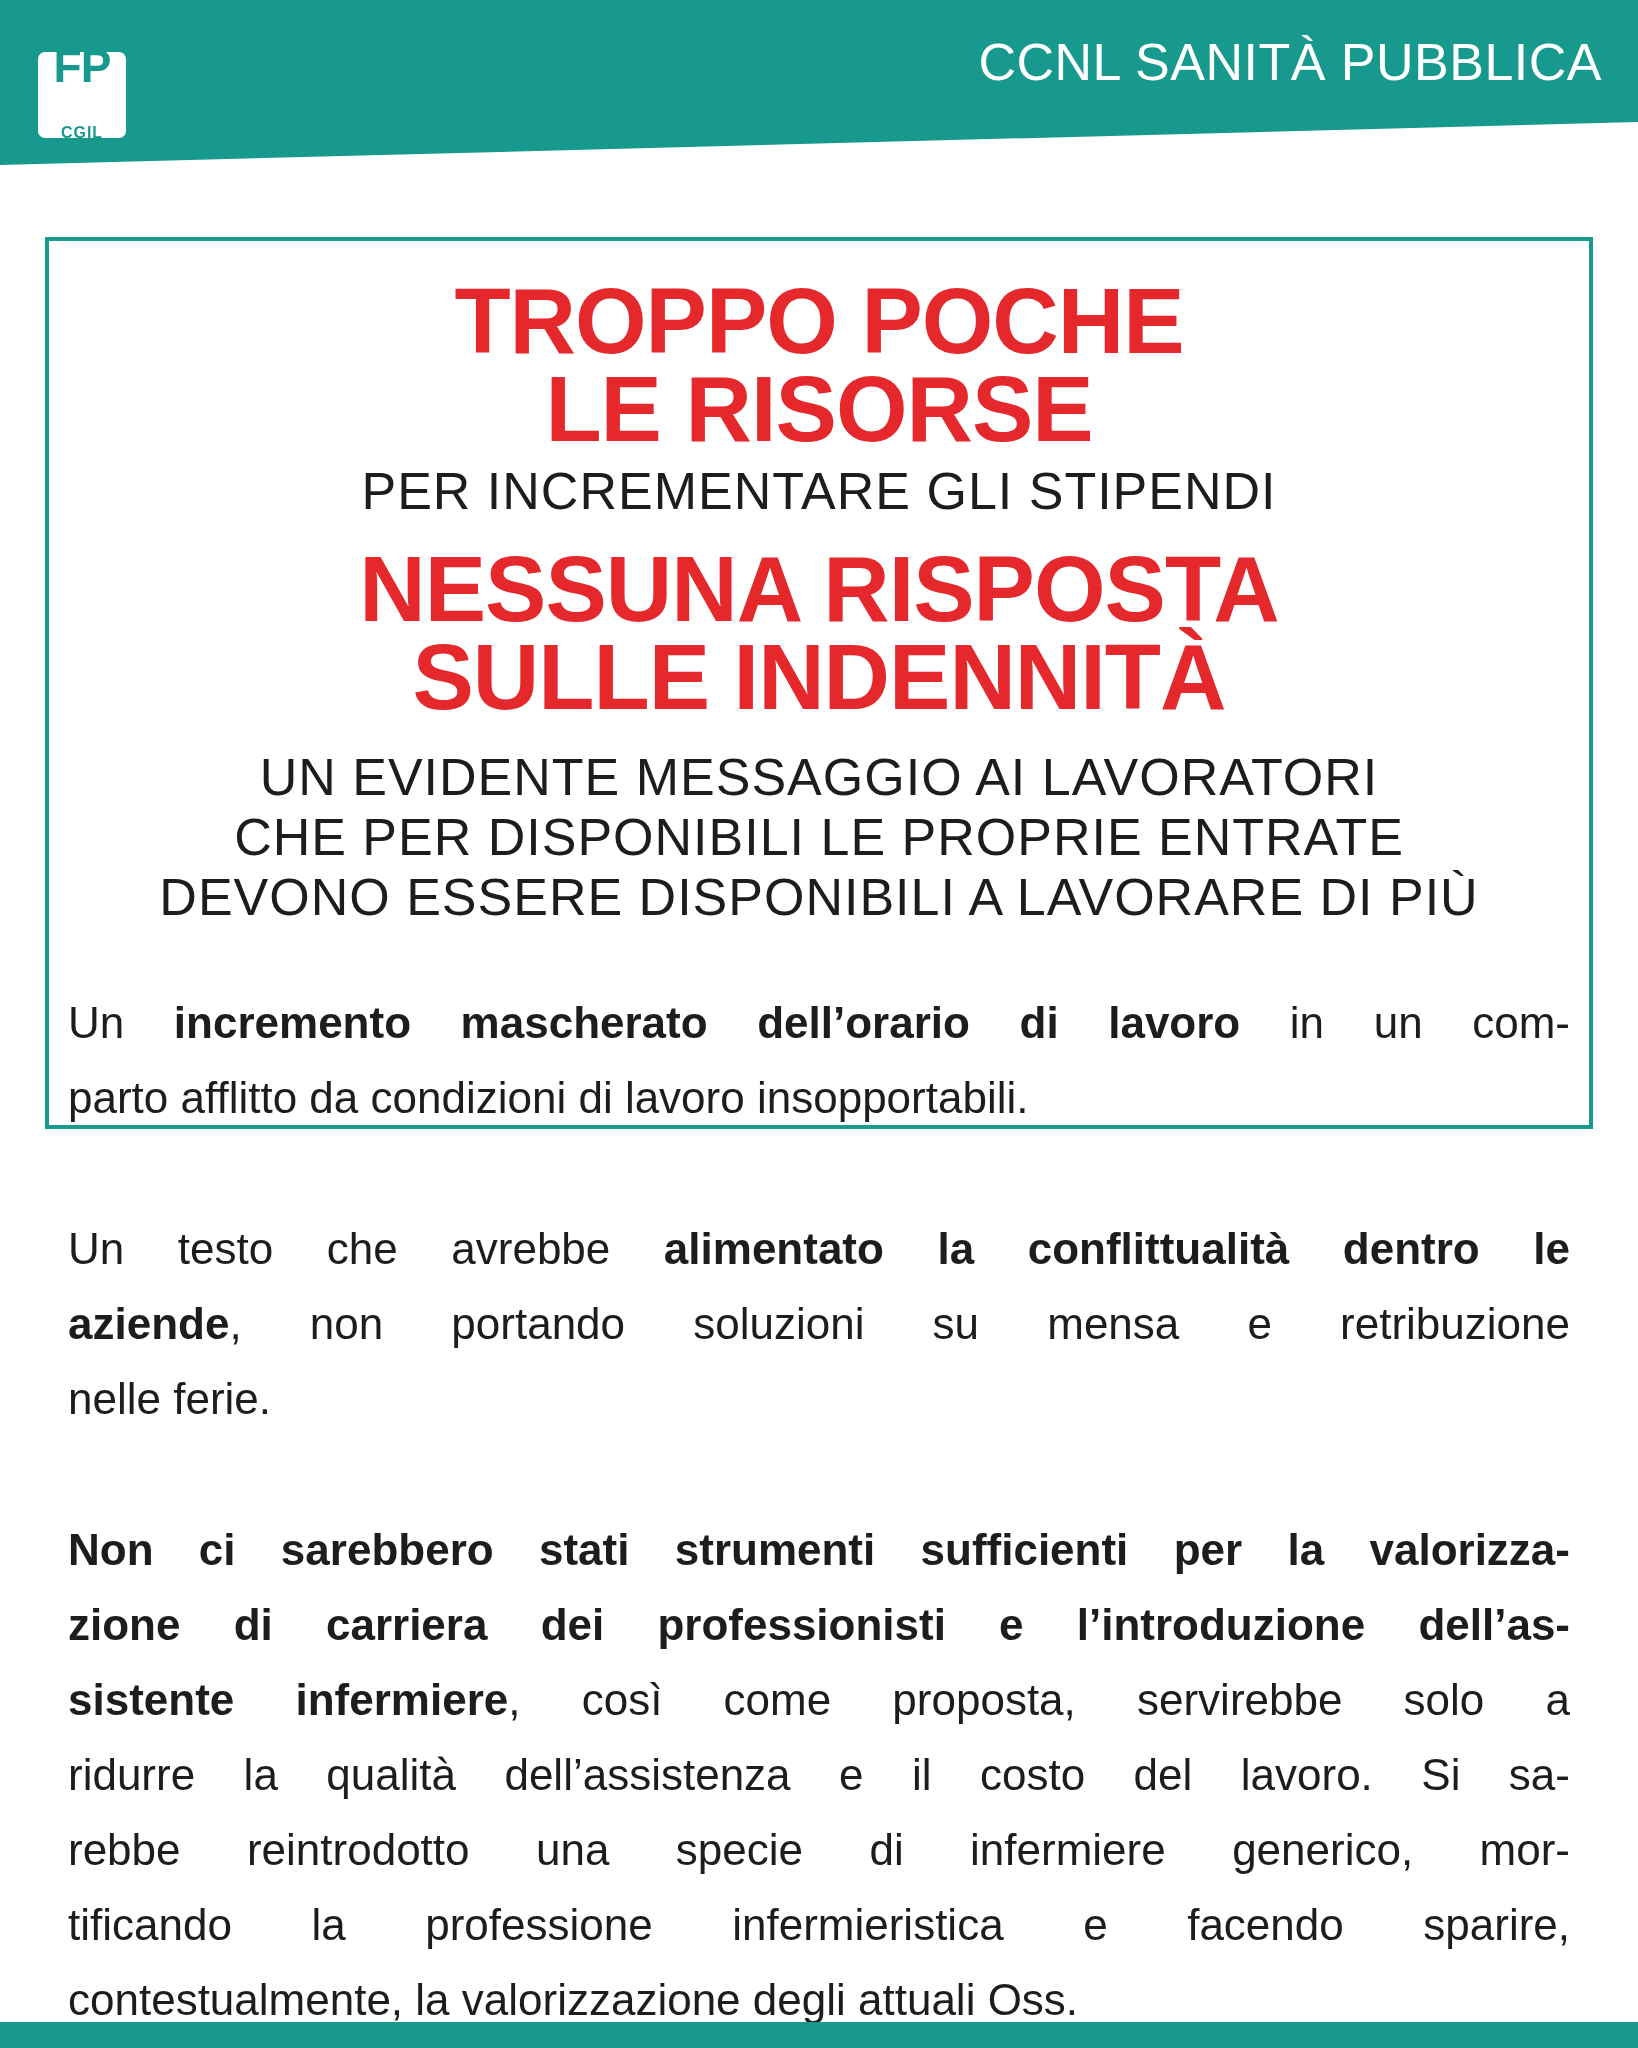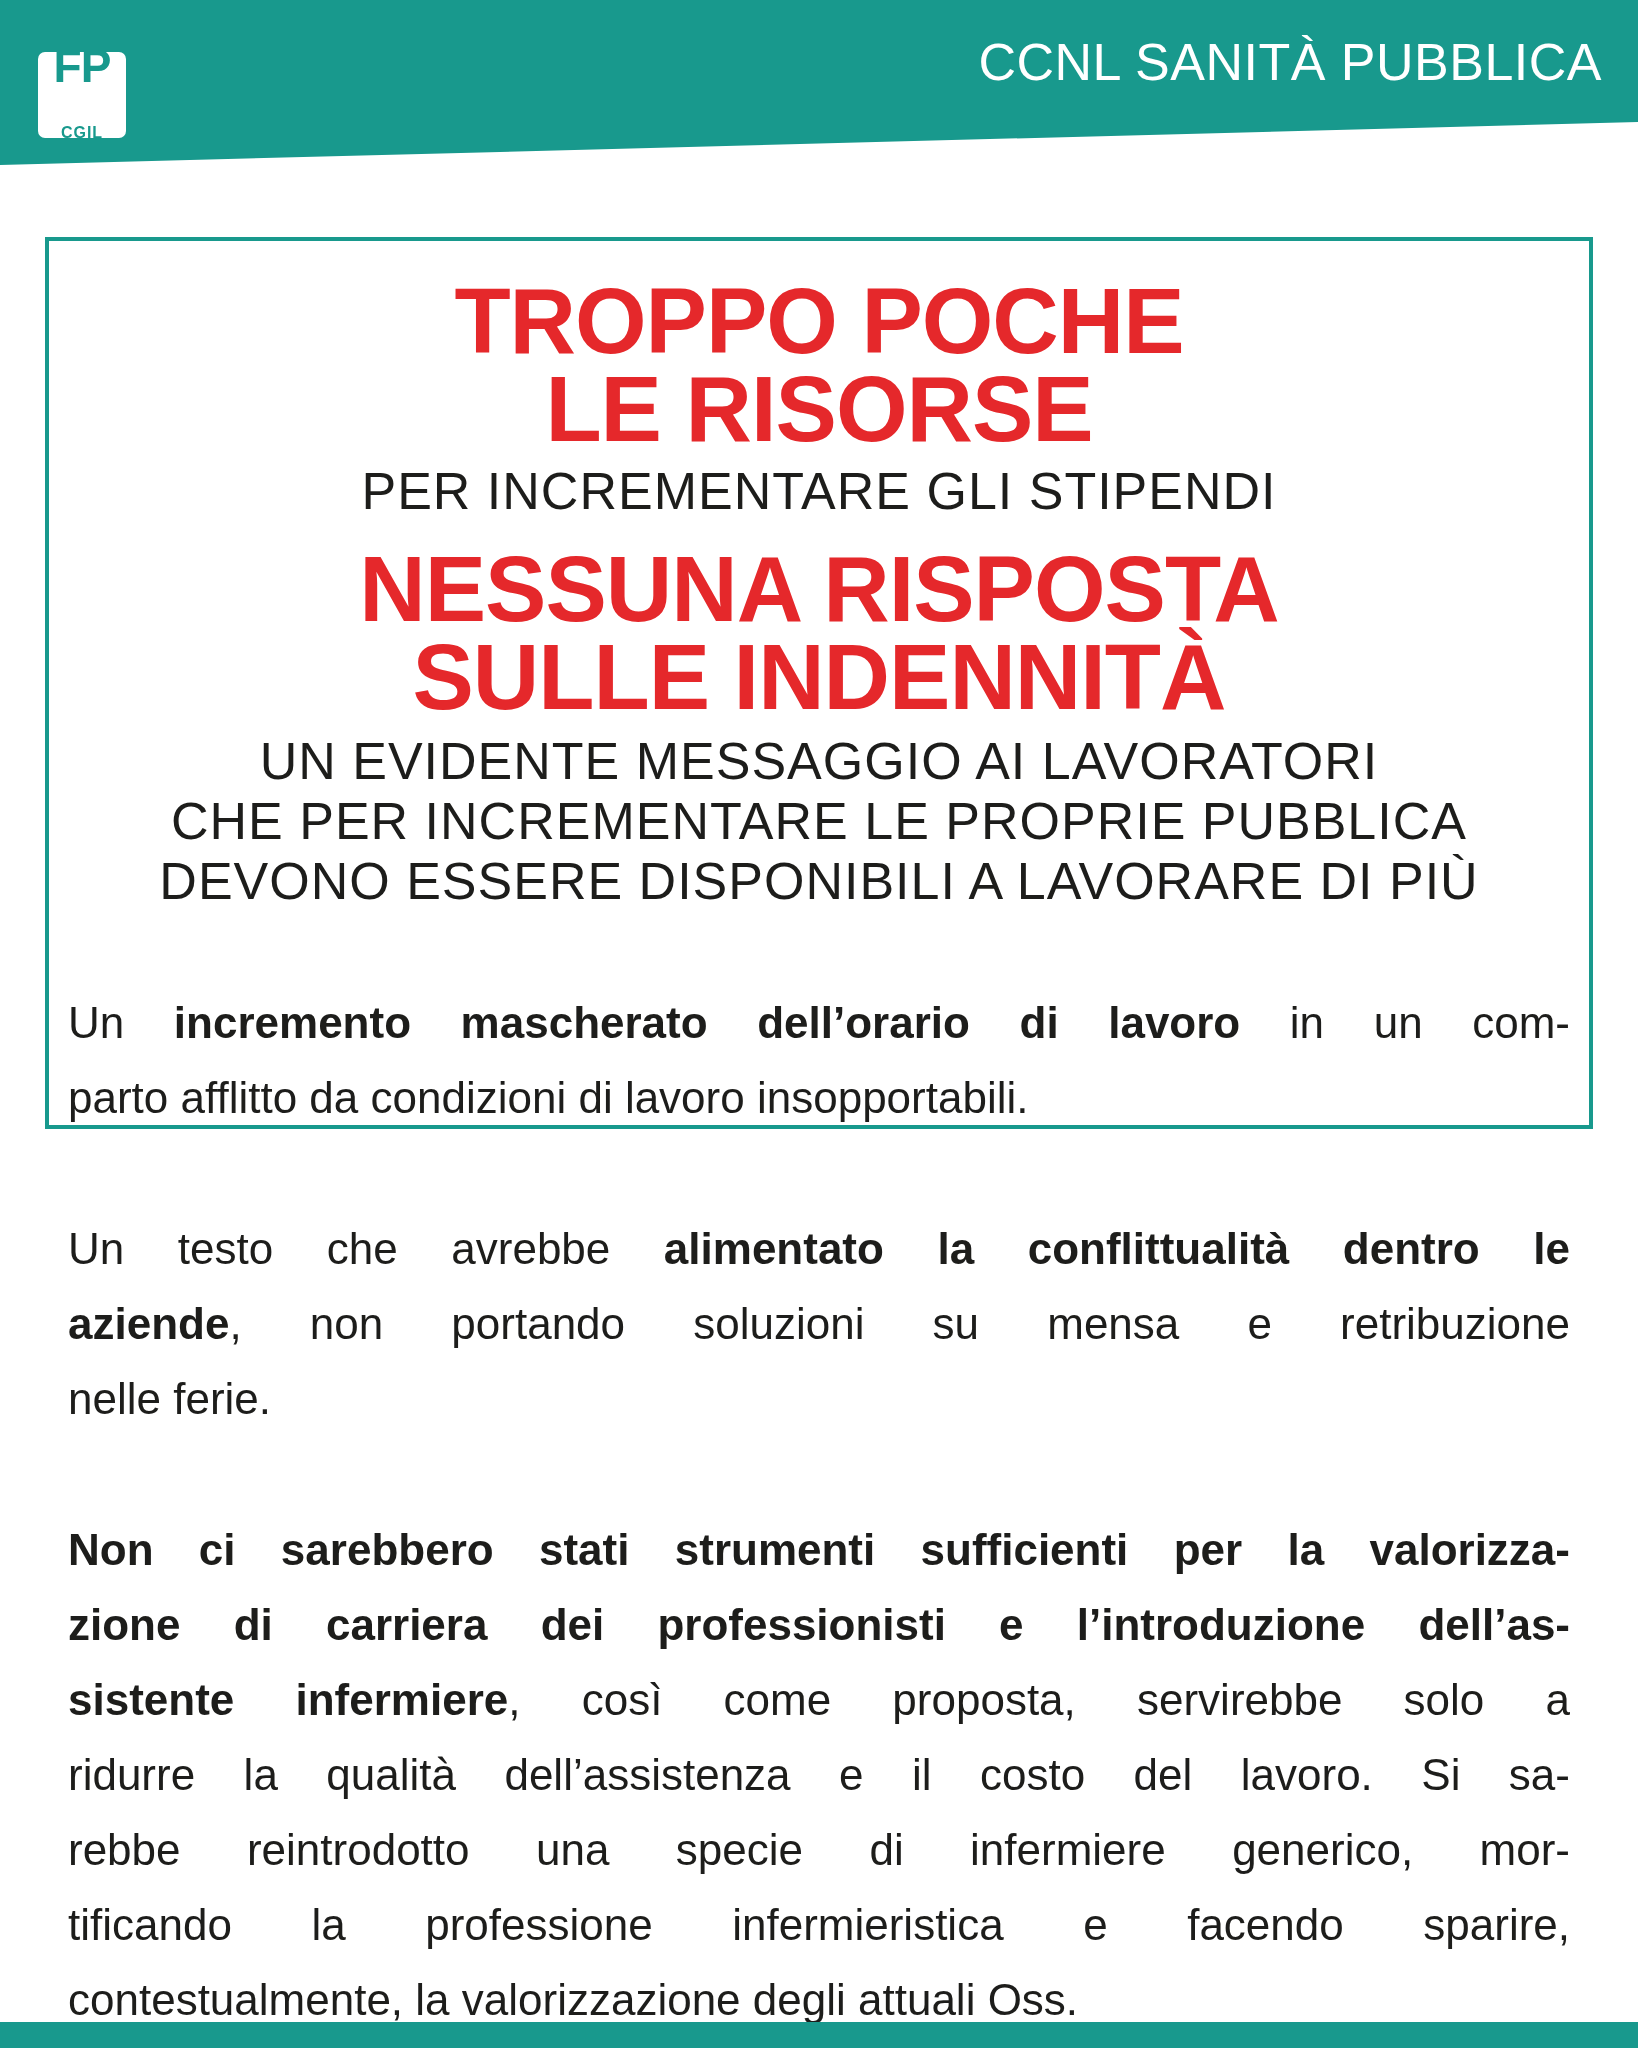--- a/index.html
+++ b/index.html
@@ -24,21 +24,21 @@
   }
   
   .headline-box{
     position:absolute;left:45px;top:237px;width:1548px;height:892px;box-sizing:border-box;
     border:4px solid #18998d;background:#ffffff;text-align:center;padding-top:36px;
   }
   .red-head{color:#e5282b;font-weight:bold;font-size:92px;line-height:88px;letter-spacing:-1px;}
   .dark-sub{color:#1d1d1b;font-weight:400;font-size:52px;letter-spacing:1px;}
   .sub1{margin-top:8px;line-height:60px;}
   .head2{margin-top:24px;}
-  .sub2{margin-top:10px;}
+  .sub2{margin-top:26px;}
   .sub2 .sub-line{line-height:60px;}
   
   .body-copy{position:absolute;left:68px;top:985px;width:1502px;}
   .paragraph{margin:0 0 76px 0;}
   .line{font-size:44px;line-height:75px;color:#1d1d1b;}
   .jline{text-align:justify;text-align-last:justify;}
   .line .b{font-weight:bold;}
   .line .r{font-weight:400;}
   
   .bottom-bar{position:absolute;left:0;bottom:0;width:1638px;height:26px;background:#18998d;}
@@ -62,21 +62,21 @@
       <div>TROPPO POCHE</div>
       <div>LE RISORSE</div>
     </div>
     <div class="dark-sub sub1">PER INCREMENTARE GLI STIPENDI</div>
     <div class="red-head head2">
       <div>NESSUNA RISPOSTA</div>
       <div>SULLE INDENNITÀ</div>
     </div>
     <div class="dark-sub sub2">
       <div class="sub-line">UN EVIDENTE MESSAGGIO AI LAVORATORI</div>
-      <div class="sub-line">CHE PER INCREMENTARE LE PROPRIE PUBBLICA</div>
+      <div class="sub-line">CHE PER DISPONIBILI LE PROPRIE ENTRATE</div>
       <div class="sub-line">DEVONO ESSERE DISPONIBILI A LAVORARE DI PIÙ</div>
     </div>
   </div>
 
   <div class="body-copy">
       <div class="paragraph">
         <div class="line jline"><span class="r">Un </span><span class="b">incremento mascherato dell’orario di lavoro</span><span class="r"> in un com-</span></div>
         <div class="line"><span class="r">parto afflitto da condizioni di lavoro insopportabili.</span></div>
       </div>
       <div class="paragraph">

